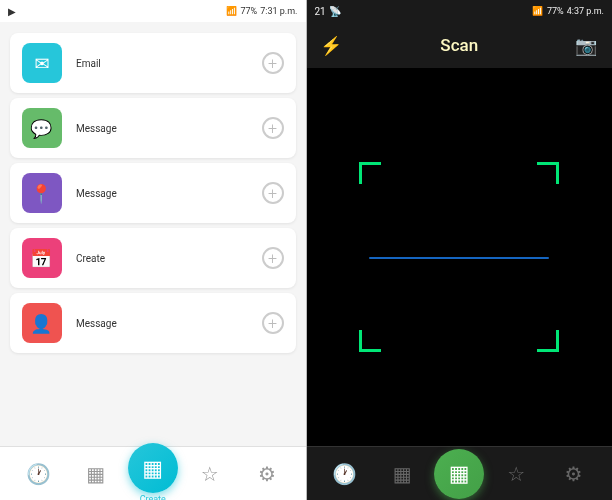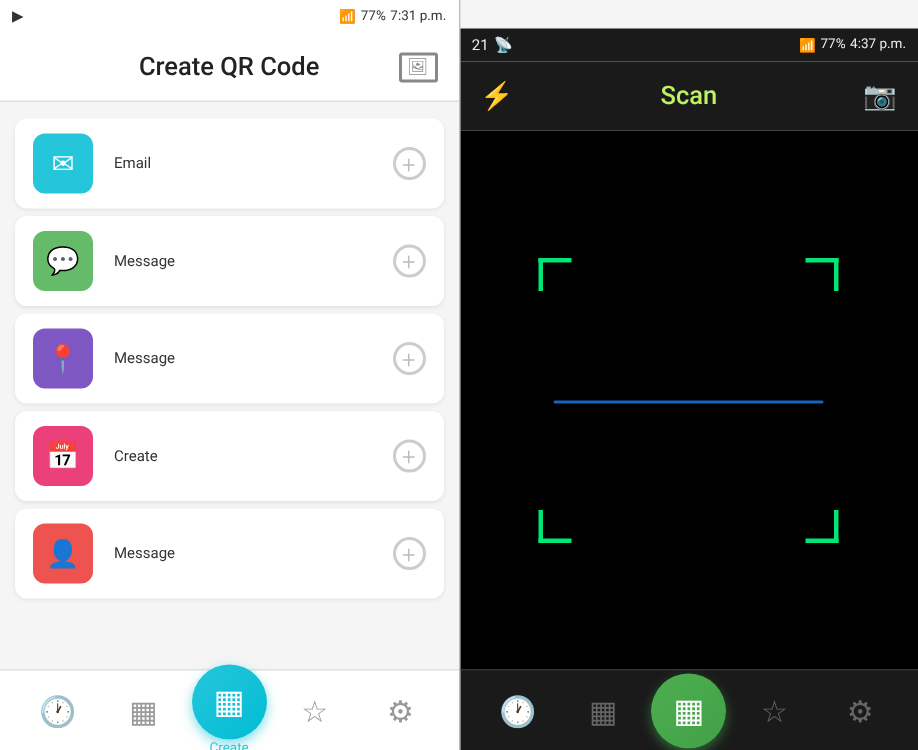--- a/index.html
+++ b/index.html
@@ -192,21 +192,20 @@
 
     .status-bar-right {
       height: 22px;
       background: #1a1a1a;
       display: flex;
       align-items: center;
       justify-content: space-between;
       padding: 0 8px;
       font-size: 10px;
       color: #eee;
-      margin-top: 19px;
     }
 
     .status-bar-right .left-icons {
       display: flex;
       gap: 4px;
       align-items: center;
     }
 
     .status-bar-right .right-icons {
       display: flex;
@@ -220,21 +219,21 @@
       height: 46px;
       display: flex;
       align-items: center;
       justify-content: center;
       position: relative;
     }
 
     .header-right .scan-title {
       font-size: 17px;
       font-weight: 500;
-      color: #bef264;
+      color: #fef9c3;
     }
 
     .header-right .back-icon {
       position: absolute;
       left: 14px;
       color: #aaa;
       font-size: 18px;
       cursor: pointer;
     }
 
@@ -335,24 +334,20 @@
     <div class="left-icons">
       <span>▶</span>
     </div>
     <div class="right-icons">
       <span>📶</span>
       <span>77%</span>
       <span>7:31 p.m.</span>
     </div>
   </div>
 
-  <div class="header-left">
-    <span class="title">Create QR Code</span>
-    <div class="gallery-icon">🖼</div>
-  </div>
 
   <div class="menu-list">
 
     <div class="menu-item">
       <div class="icon-box icon-email">✉</div>
       <span class="label">Email</span>
       <div class="add-icon">+</div>
     </div>
 
     <div class="menu-item">

